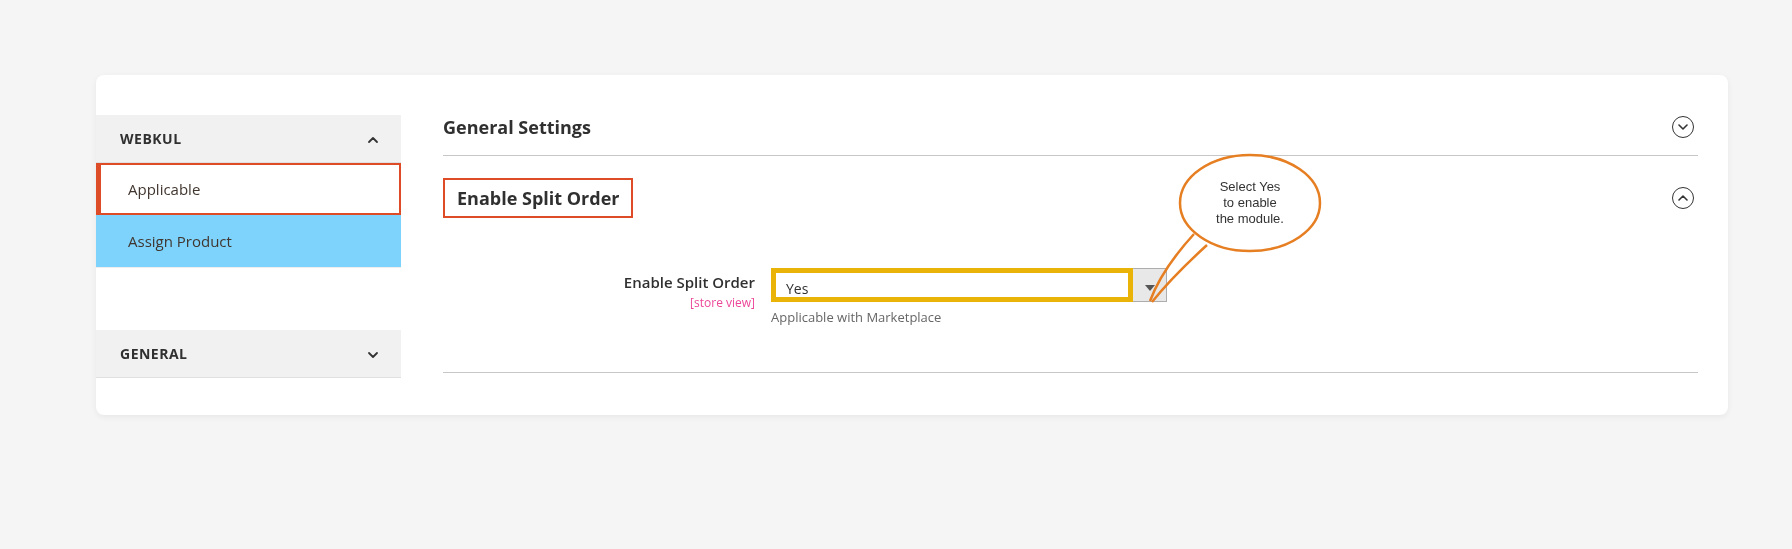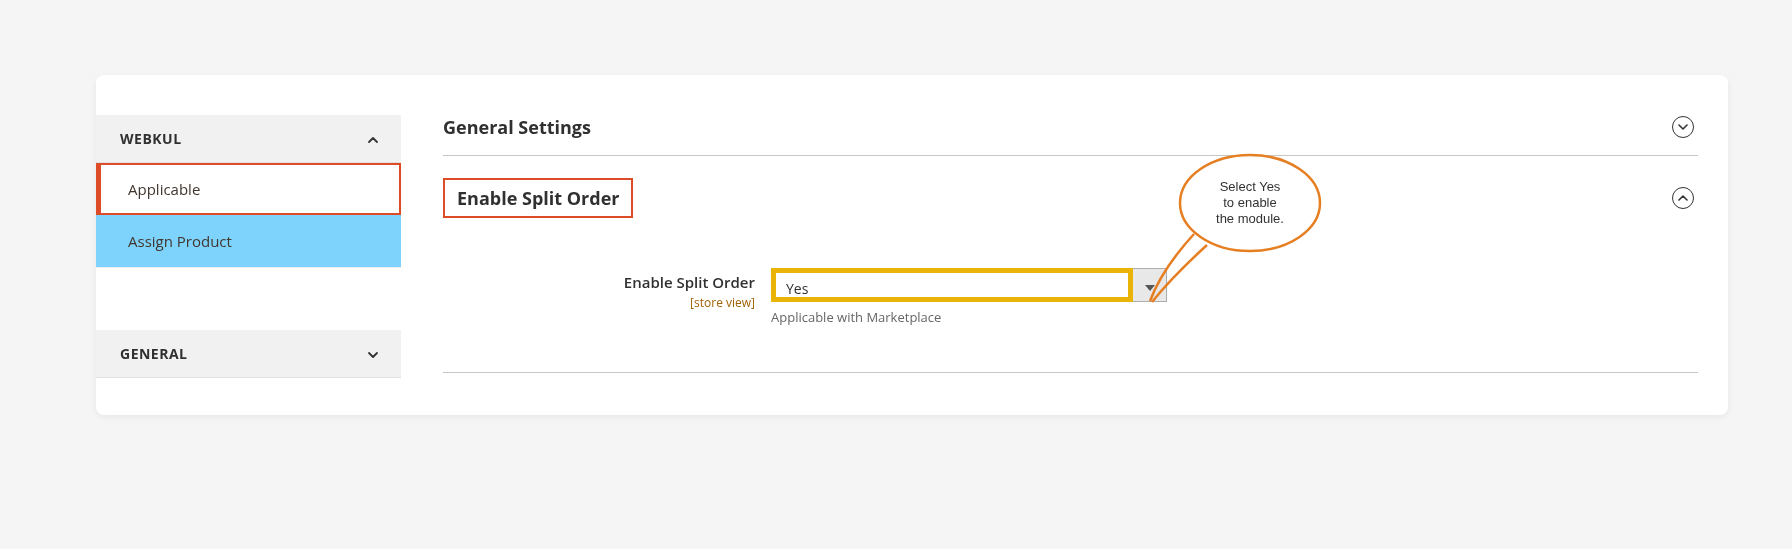--- a/index.html
+++ b/index.html
@@ -94,21 +94,21 @@
       padding-right: 16px;
       padding-top: 4px;
     }
     .field-label {
       font-size: 15px;
       font-weight: 600;
       color: #303030;
     }
     .field-scope {
       font-size: 12px;
-      color: #a16207;
+      color: #ec4899;
       margin-top: 2px;
     }
     .field-control {
       width: 396px;
     }
     .select-wrap {
       display: flex;
       height: 34px;
     }
     .select-value {

